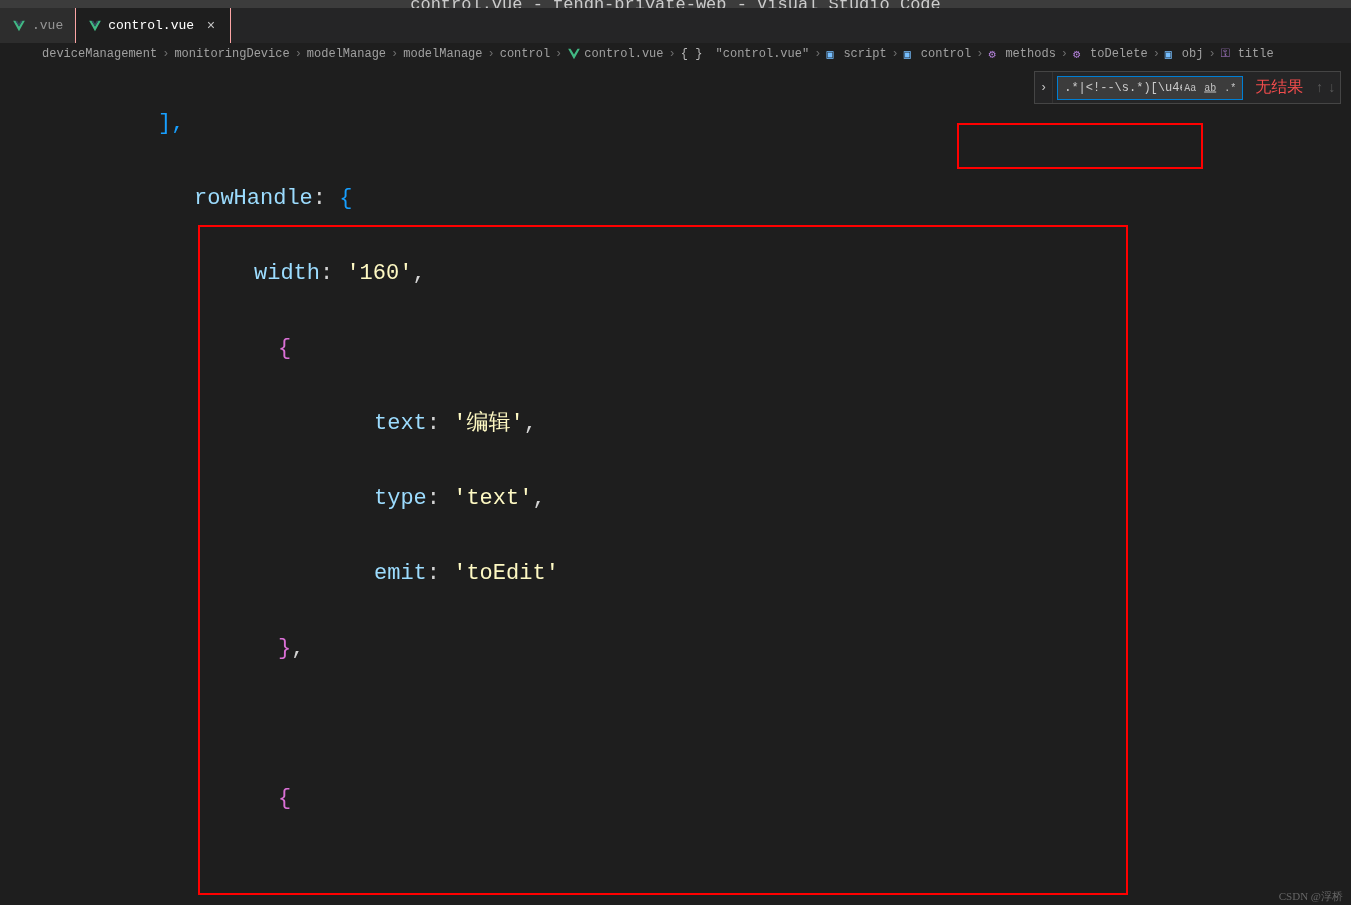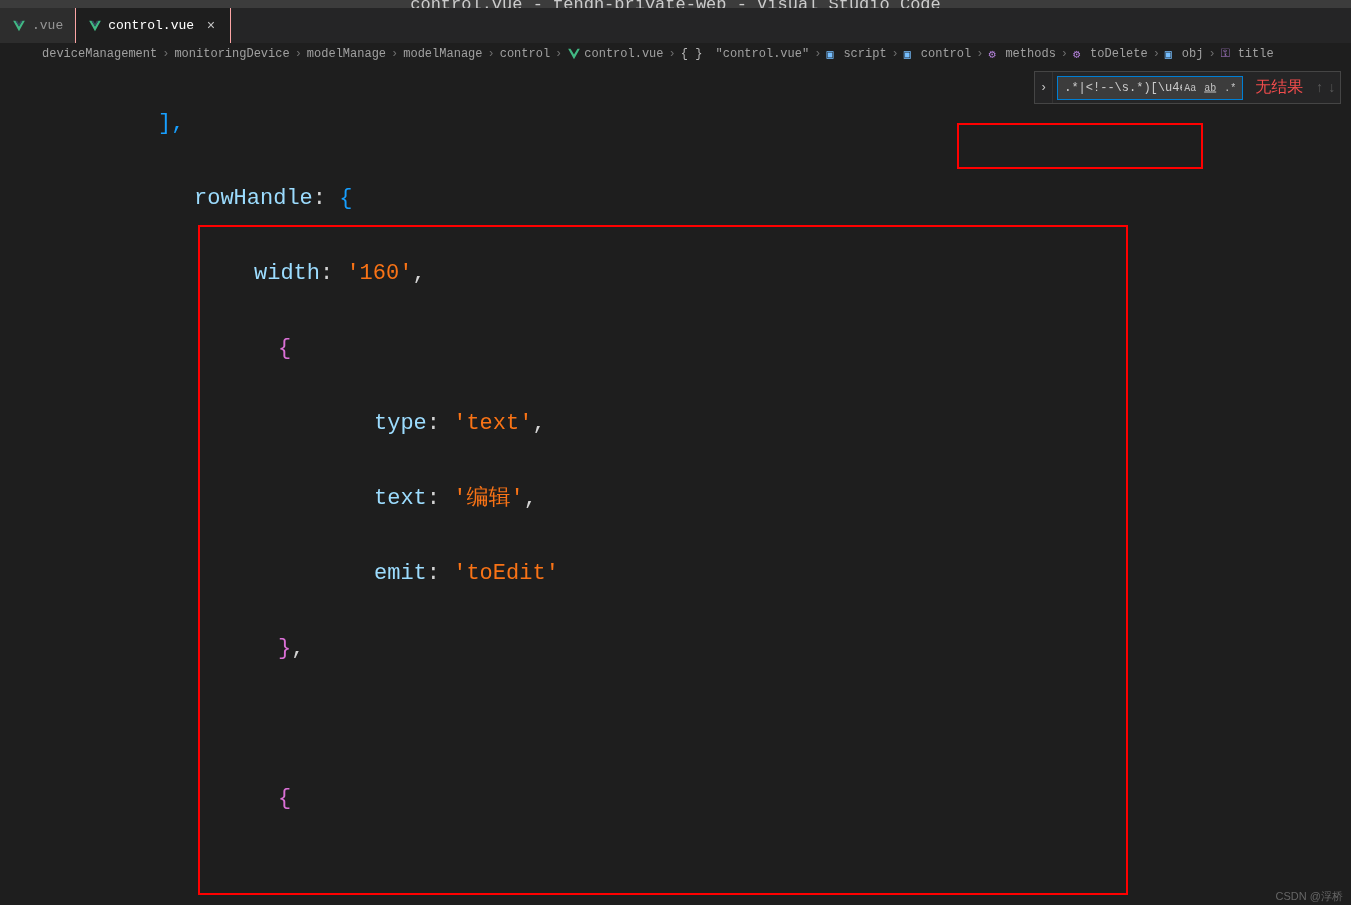--- a/index.html
+++ b/index.html
@@ -87,21 +87,21 @@
   padding-top:2px;
   font-family:Consolas,"Courier New",monospace;
   white-space:pre;
   position:relative;
 }
 .t-prop   { color:#9cdcfe;margin-left:36px; }
 .t-punc   { color:#d4d4d4; }
 .t-brace  { color:#ffd700; }
 .t-brace2 { color:#da70d6; }
 .t-brace3 { color:#179fff; }
-.t-str    { color:#f97316; }
+.t-str    { color:#fef9c3; }
 .i1{padding-left:100px}
 .i2{padding-left:160px}
 .i3{padding-left:220px}
 .i4{padding-left:280px}
 .redbox-main{
   position:absolute;
   border:2px solid #ff0000;
   left:198px; top:160px;
   width:930px; height:670px;
   pointer-events:none;
@@ -151,21 +151,21 @@
   pointer-events:none;
 }
 .watermark{
   position:absolute;
   bottom:0; right:0;
   height:18px;
   background:rgba(0,0,0,0);
   color:#666;
   font-size:11px;
   padding:2px 8px;
-  font-family:Liberation Sans, sans-serif;
+  font-family:Liberation Serif, serif;
 }
 </style>
 </head>
 <body>
 
 <div class="titlebar">control.vue - fengn-private-web - Visual Studio Code</div>
 
 <div class="tabbar">
   <div class="tab">
     <span class="vue-icon">
@@ -241,22 +241,22 @@
     </span>
 </div>
 
 <div class="editor">
   <div class="gutter"></div>
   <div class="code-area">
 <div class="i1"><span class="t-brace3">],</span></div>
 <div class="i1"><span class="t-prop">rowHandle</span><span class="t-punc">: </span><span class="t-brace3">{</span></div>
 <div class="i2"><span class="t-prop">width</span><span class="t-punc">: </span><span class="t-str">'160'</span><span class="t-punc">,</span></div>
 <div class="i3"><span class="t-brace2">{</span></div>
+<div class="i4"><span class="t-prop">text</span><span class="t-punc">: </span><span class="t-str">'编辑'</span><span class="t-punc">,</span></div>
 <div class="i4"><span class="t-prop">type</span><span class="t-punc">: </span><span class="t-str">'text'</span><span class="t-punc">,</span></div>
-<div class="i4"><span class="t-prop">text</span><span class="t-punc">: </span><span class="t-str">'编辑'</span><span class="t-punc">,</span></div>
 <div class="i4"><span class="t-prop">emit</span><span class="t-punc">: </span><span class="t-str">'toEdit'</span></div>
 <div class="i3"><span class="t-brace2">}</span><span class="t-punc">,</span></div>
 <div class="i3">&nbsp;</div>
 <div class="i3"><span class="t-brace2">{</span></div>
 
 
 
 
 
 

